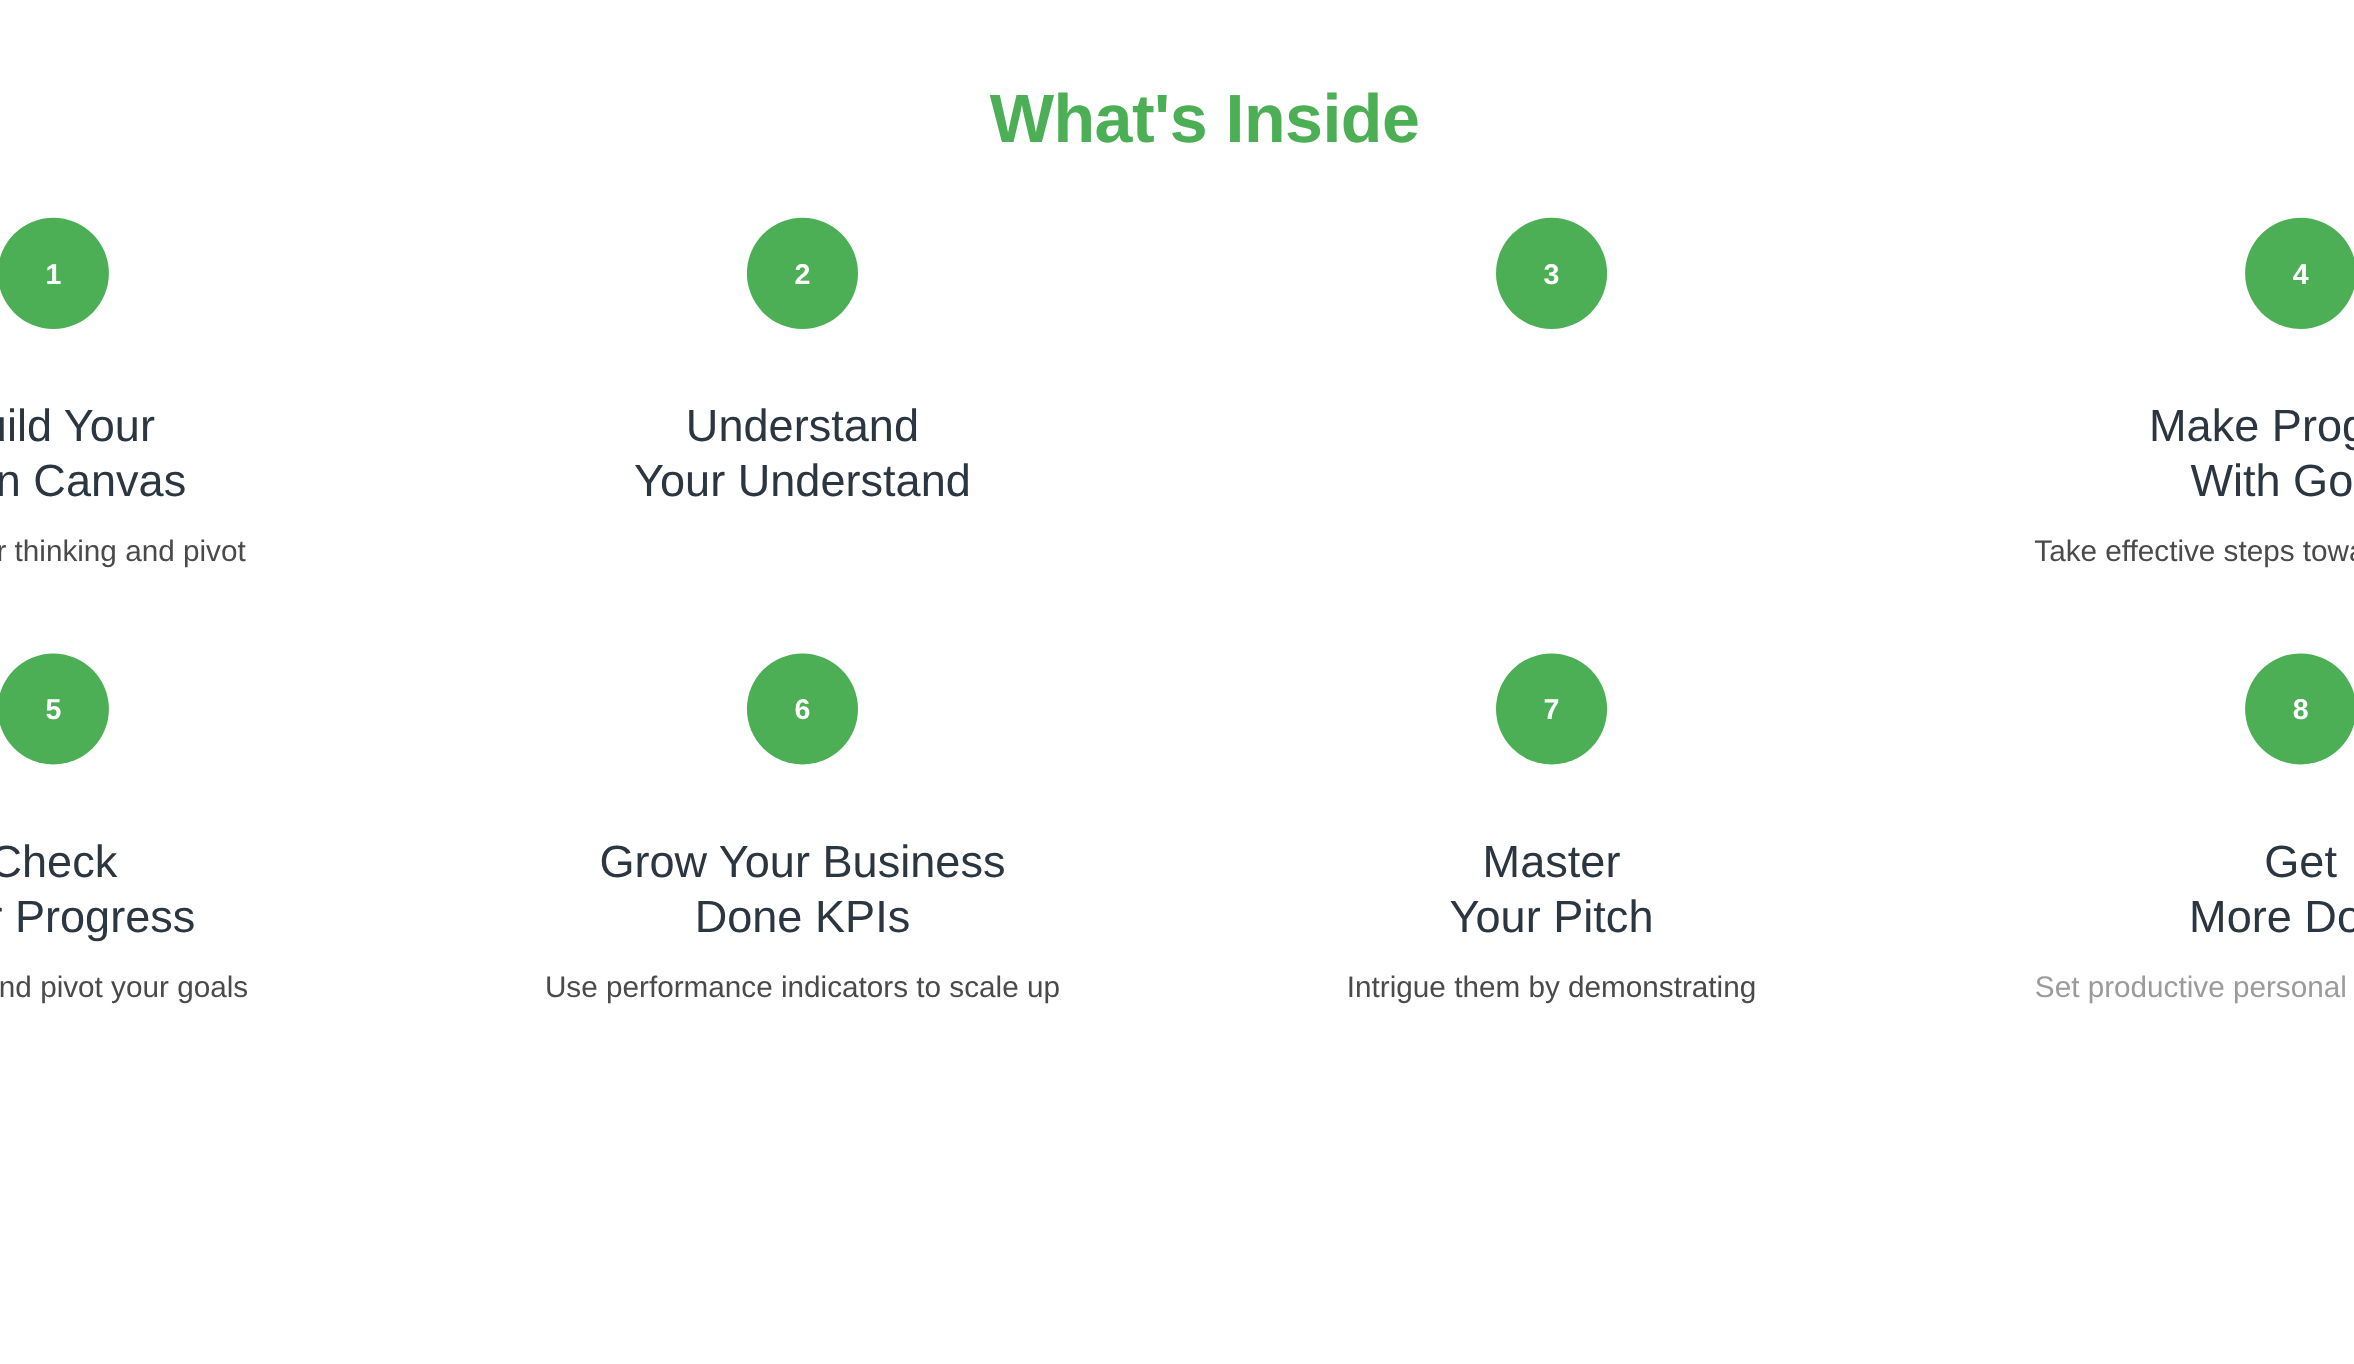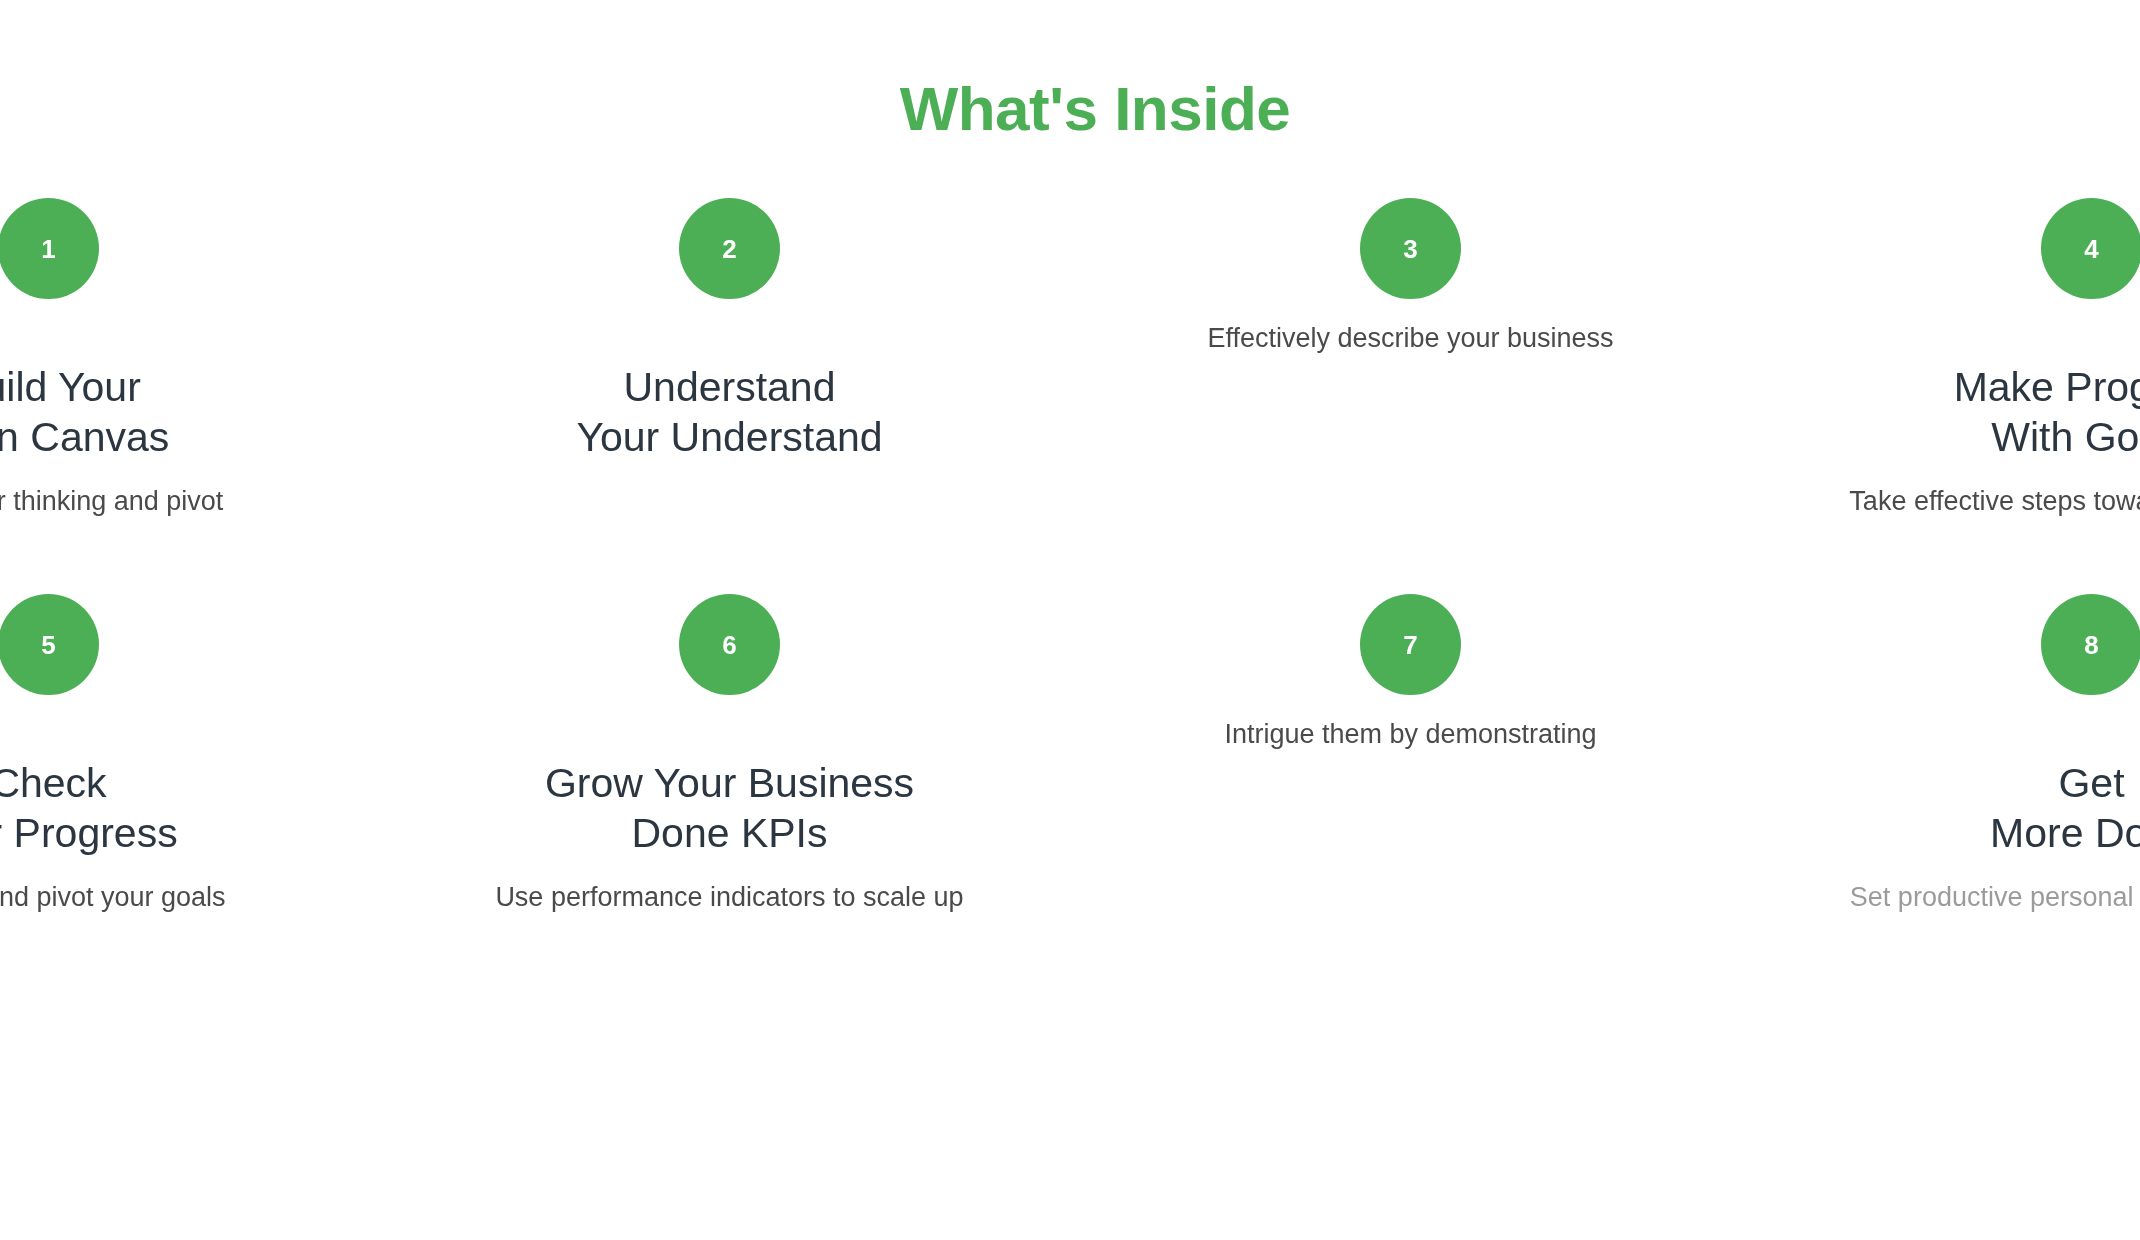--- a/index.html
+++ b/index.html
@@ -122,21 +122,20 @@
         <span class="badge-number">2</span>
       </div>
       <div class="card-title">Understand
 Your Understand</div>
     </div>
 
     <div class="card">
       <div class="badge">
         <span class="badge-number">3</span>
       </div>
-      <div class="card-desc">Effectively describe your business</div>
     </div>
 
     <div class="card">
       <div class="badge">
         <span class="badge-number">4</span>
       </div>
       <div class="card-title">Make Progress
 With Goals</div>
       <div class="card-desc">Take effective steps towards goal setting</div>
     </div>
@@ -156,20 +155,22 @@
       </div>
       <div class="card-title">Grow Your Business
 Done KPIs</div>
       <div class="card-desc">Use performance indicators to scale up</div>
     </div>
 
     <div class="card">
       <div class="badge">
         <span class="badge-number">7</span>
       </div>
+      <div class="card-title">Master
+Your Pitch</div>
       <div class="card-desc">Intrigue them by demonstrating</div>
     </div>
 
     <div class="card">
       <div class="badge">
         <span class="badge-number">8</span>
       </div>
       <div class="card-title">Get
 More Done</div>
       <div class="card-desc muted">Set productive personal and team habits</div>

